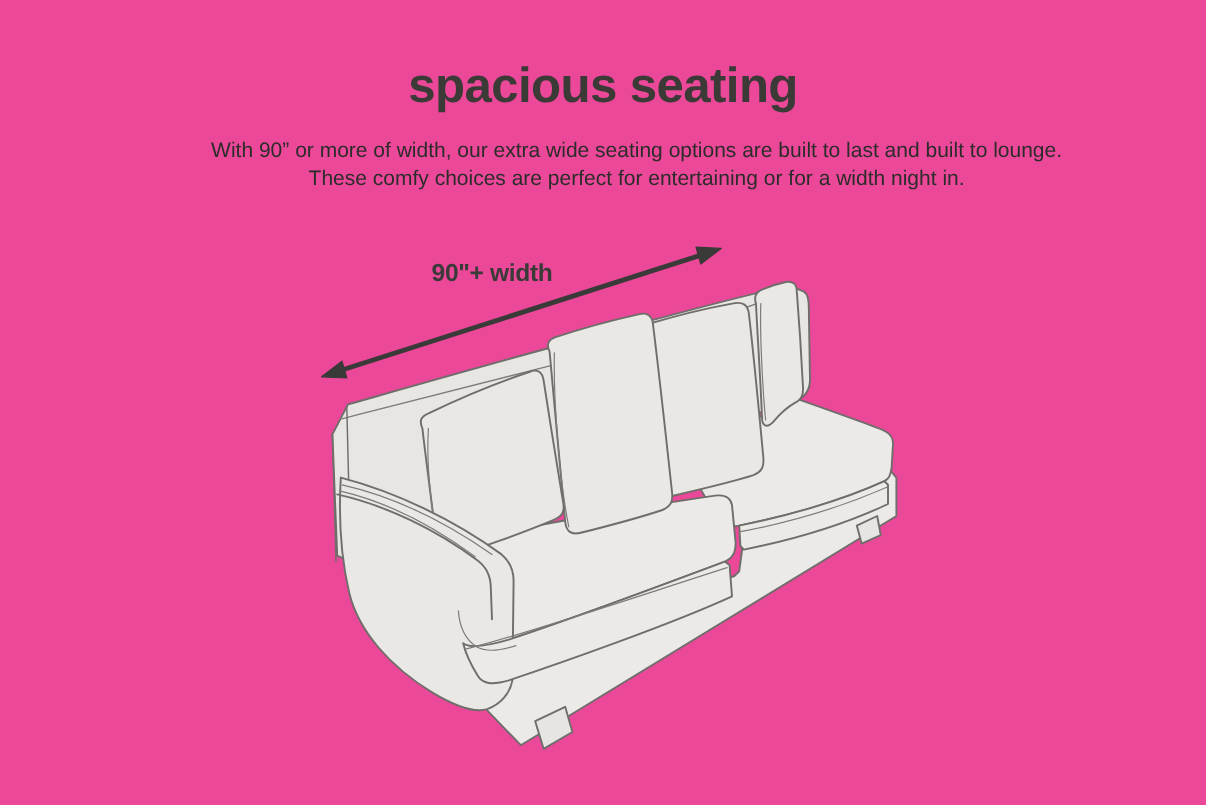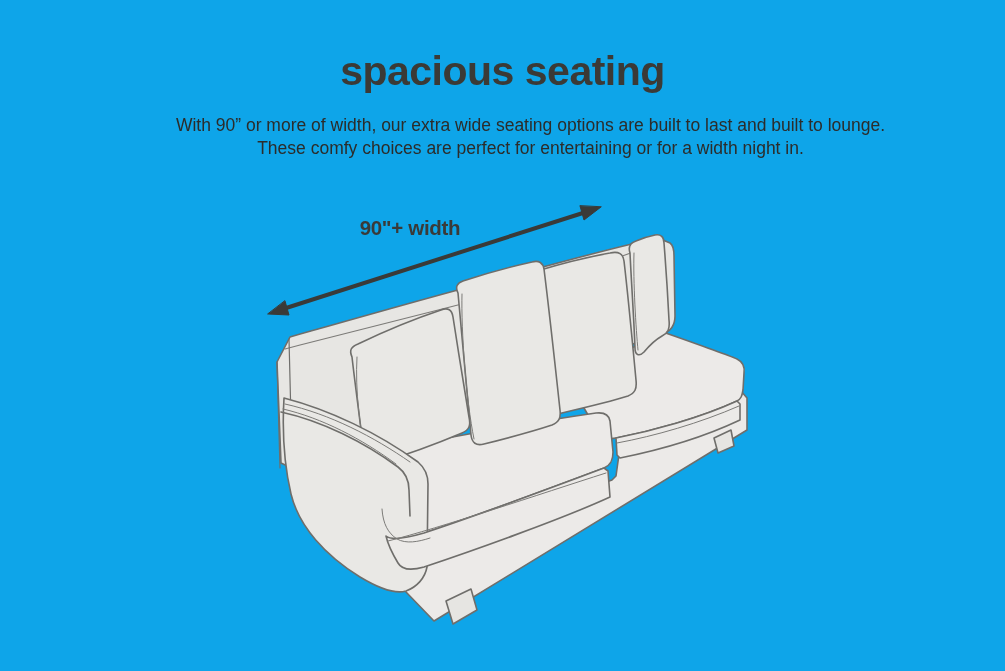--- a/index.html
+++ b/index.html
@@ -1,20 +1,20 @@
 <!DOCTYPE html>
 <html><head>
 <meta charset="utf-8">
 <style>
   html,body{margin:0;padding:0;background:#ffffff;}
   .page{
     position:relative;
     width:1005px;height:671px;
     margin:0 auto;
-    background:#0ea5e9;
+    background:#ec4899;
     overflow:hidden;
     font-family:"Liberation Sans","DejaVu Sans",sans-serif;
   }
   .title{
     position:absolute;left:0;top:48px;width:1005px;
     text-align:center;
     font-size:41px;line-height:46px;font-weight:bold;
     letter-spacing:-0.5px;
     color:#3b3a36;
   }

